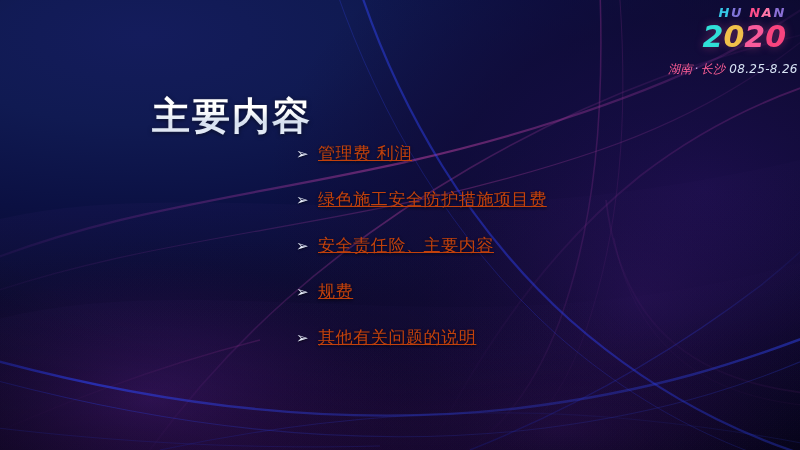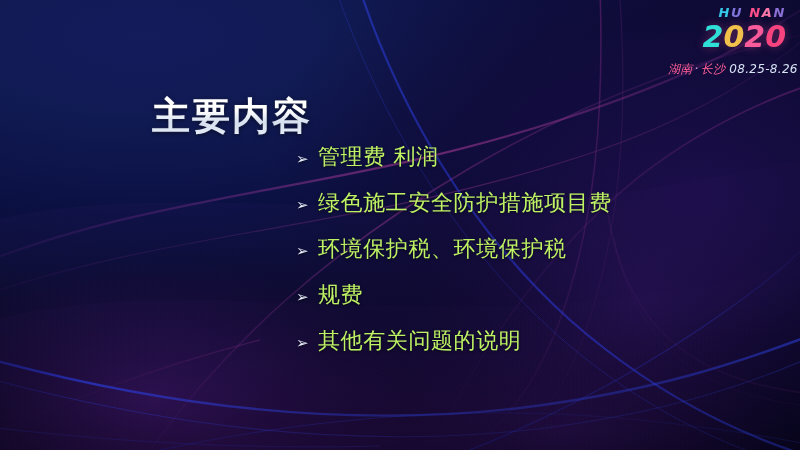--- a/index.html
+++ b/index.html
@@ -123,25 +123,26 @@
   }
   .bullet-marker {
     color: #e8eefb;
     font-size: 15px;
     width: 22px;
     flex: 0 0 22px;
     line-height: 1;
     text-shadow: 0 1px 2px rgba(0,0,0,0.6);
   }
   .bullet-text {
-    color: #bef264;
-    font-size: 22px;
+    color: #c2410c;
+    font-size: 17px;
     font-weight: 400;
     letter-spacing: 0.6px;
     text-shadow: 0 1px 3px rgba(0,0,0,0.65);
+    text-decoration: underline;
   }
 </style>
 </head>
 <body>
 
 <div id="slide">
 
   <div class="bg-base"></div>
   <div class="bg-tint-right"></div>
   <div class="bg-tint-bottom"></div>
@@ -220,21 +221,21 @@
     <div class="bullet-row">
       <span class="bullet-marker">➢</span>
       <span class="bullet-text">管理费 利润</span>
     </div>
     <div class="bullet-row">
       <span class="bullet-marker">➢</span>
       <span class="bullet-text">绿色施工安全防护措施项目费</span>
     </div>
     <div class="bullet-row">
       <span class="bullet-marker">➢</span>
-      <span class="bullet-text">环境保护税、环境保护税</span>
+      <span class="bullet-text">安全责任险、主要内容</span>
     </div>
     <div class="bullet-row">
       <span class="bullet-marker">➢</span>
       <span class="bullet-text">规费</span>
     </div>
     <div class="bullet-row">
       <span class="bullet-marker">➢</span>
       <span class="bullet-text">其他有关问题的说明</span>
     </div>
   </div>

